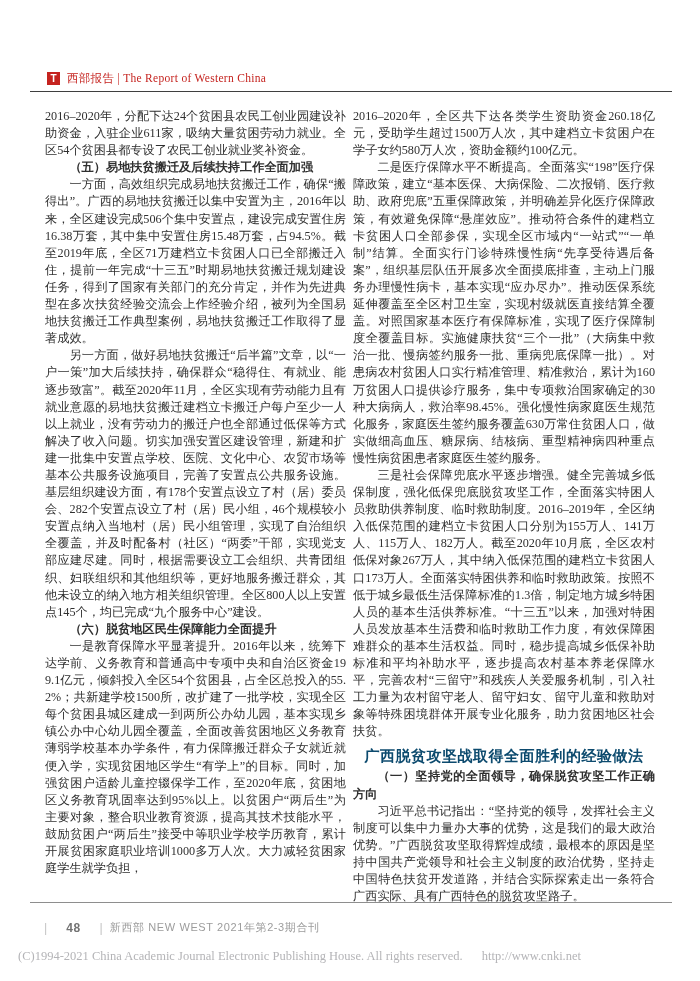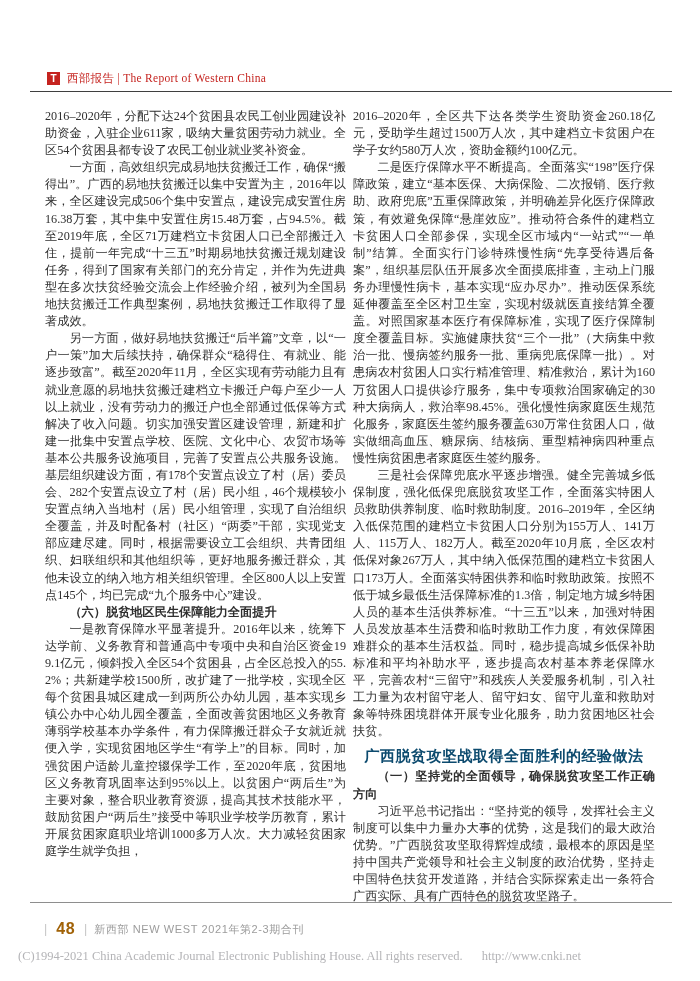--- a/index.html
+++ b/index.html
@@ -35,21 +35,21 @@
     font-size:15px; line-height:19px; text-align:center; text-indent:0;
     margin:6px 0 3px; color:#0c4a6e; letter-spacing:0.5px;
   }
 
   
   .footer {
     position:absolute; left:44px; top:920px; display:flex; align-items:center;
     font-family:"Liberation Sans","DejaVu Sans",sans-serif; font-size:11px; color:#9c9c9c;
   }
   .footer .bar { color:#c6c6c6; font-size:12.5px; }
-  .footer .num { color:#a16207; font-weight:bold; font-size:16px; margin:0 9px; letter-spacing:0.5px; }
+  .footer .num { color:#737373; font-weight:bold; font-size:12px; margin:0 19px; letter-spacing:0.5px; }
   .footer .journal { margin-left:7px; letter-spacing:0.6px; }
 
   
   .copyright {
     position:absolute; left:18px; top:949px; font-size:12.5px; color:#b4b4b7;
     font-family:"Liberation Serif","DejaVu Serif",serif; white-space:nowrap;text-align:center;
   }
   .copyright .url { margin-left:16px; }
 </style>
 </head>
@@ -58,20 +58,21 @@
 <div class="page">
 
   <div class="header">
     <span class="logo-box">T</span>
     <span class="brand">西部报告 | The Report of Western China</span>
   </div>
   <div class="rule-top"></div>
 
   <div class="col col-left" id="col-left">
       <p class="cont">2016–2020年，分配下达24个贫困县农民工创业园建设补助资金，入驻企业611家，吸纳大量贫困劳动力就业。全区54个贫困县都专设了农民工创业就业奖补资金。</p>
+      <p class="head">（五）易地扶贫搬迁及后续扶持工作全面加强</p>
       <p class="para">一方面，高效组织完成易地扶贫搬迁工作，确保“搬得出”。广西的易地扶贫搬迁以集中安置为主，2016年以来，全区建设完成506个集中安置点，建设完成安置住房16.38万套，其中集中安置住房15.48万套，占94.5%。截至2019年底，全区71万建档立卡贫困人口已全部搬迁入住，提前一年完成“十三五”时期易地扶贫搬迁规划建设任务，得到了国家有关部门的充分肯定，并作为先进典型在多次扶贫经验交流会上作经验介绍，被列为全国易地扶贫搬迁工作典型案例，易地扶贫搬迁工作取得了显著成效。</p>
       <p class="para">另一方面，做好易地扶贫搬迁“后半篇”文章，以“一户一策”加大后续扶持，确保群众“稳得住、有就业、能逐步致富”。截至2020年11月，全区实现有劳动能力且有就业意愿的易地扶贫搬迁建档立卡搬迁户每户至少一人以上就业，没有劳动力的搬迁户也全部通过低保等方式解决了收入问题。切实加强安置区建设管理，新建和扩建一批集中安置点学校、医院、文化中心、农贸市场等基本公共服务设施项目，完善了安置点公共服务设施。基层组织建设方面，有178个安置点设立了村（居）委员会、282个安置点设立了村（居）民小组，46个规模较小安置点纳入当地村（居）民小组管理，实现了自治组织全覆盖，并及时配备村（社区）“两委”干部，实现党支部应建尽建。同时，根据需要设立工会组织、共青团组织、妇联组织和其他组织等，更好地服务搬迁群众，其他未设立的纳入地方相关组织管理。全区800人以上安置点145个，均已完成“九个服务中心”建设。</p>
       <p class="head">（六）脱贫地区民生保障能力全面提升</p>
       <p class="para">一是教育保障水平显著提升。2016年以来，统筹下达学前、义务教育和普通高中专项中央和自治区资金199.1亿元，倾斜投入全区54个贫困县，占全区总投入的55.2%；共新建学校1500所，改扩建了一批学校，实现全区每个贫困县城区建成一到两所公办幼儿园，基本实现乡镇公办中心幼儿园全覆盖，全面改善贫困地区义务教育薄弱学校基本办学条件，有力保障搬迁群众子女就近就便入学，实现贫困地区学生“有学上”的目标。同时，加强贫困户适龄儿童控辍保学工作，至2020年底，贫困地区义务教育巩固率达到95%以上。以贫困户“两后生”为主要对象，整合职业教育资源，提高其技术技能水平，鼓励贫困户“两后生”接受中等职业学校学历教育，累计开展贫困家庭职业培训1000多万人次。大力减轻贫困家庭学生就学负担，</p>
     </div>
   <div class="col col-right" id="col-right">
       <p class="cont">2016–2020年，全区共下达各类学生资助资金260.18亿元，受助学生超过1500万人次，其中建档立卡贫困户在学子女约580万人次，资助金额约100亿元。</p>
       <p class="para">二是医疗保障水平不断提高。全面落实“198”医疗保障政策，建立“基本医保、大病保险、二次报销、医疗救助、政府兜底”五重保障政策，并明确差异化医疗保障政策，有效避免保障“悬崖效应”。推动符合条件的建档立卡贫困人口全部参保，实现全区市域内“一站式”“一单制”结算。全面实行门诊特殊慢性病“先享受待遇后备案”，组织基层队伍开展多次全面摸底排查，主动上门服务办理慢性病卡，基本实现“应办尽办”。推动医保系统延伸覆盖至全区村卫生室，实现村级就医直接结算全覆盖。对照国家基本医疗有保障标准，实现了医疗保障制度全覆盖目标。实施健康扶贫“三个一批”（大病集中救治一批、慢病签约服务一批、重病兜底保障一批）。对患病农村贫困人口实行精准管理、精准救治，累计为160万贫困人口提供诊疗服务，集中专项救治国家确定的30种大病病人，救治率98.45%。强化慢性病家庭医生规范化服务，家庭医生签约服务覆盖630万常住贫困人口，做实做细高血压、糖尿病、结核病、重型精神病四种重点慢性病贫困患者家庭医生签约服务。</p>
       <p class="para">三是社会保障兜底水平逐步增强。健全完善城乡低保制度，强化低保兜底脱贫攻坚工作，全面落实特困人员救助供养制度、临时救助制度。2016–2019年，全区纳入低保范围的建档立卡贫困人口分别为155万人、141万人、115万人、182万人。截至2020年10月底，全区农村低保对象267万人，其中纳入低保范围的建档立卡贫困人口173万人。全面落实特困供养和临时救助政策。按照不低于城乡最低生活保障标准的1.3倍，制定地方城乡特困人员的基本生活供养标准。“十三五”以来，加强对特困人员发放基本生活费和临时救助工作力度，有效保障困难群众的基本生活权益。同时，稳步提高城乡低保补助标准和平均补助水平，逐步提高农村基本养老保障水平，完善农村“三留守”和残疾人关爱服务机制，引入社工力量为农村留守老人、留守妇女、留守儿童和救助对象等特殊困境群体开展专业化服务，助力贫困地区社会扶贫。</p>
       <p class="section">广西脱贫攻坚战取得全面胜利的经验做法</p>

